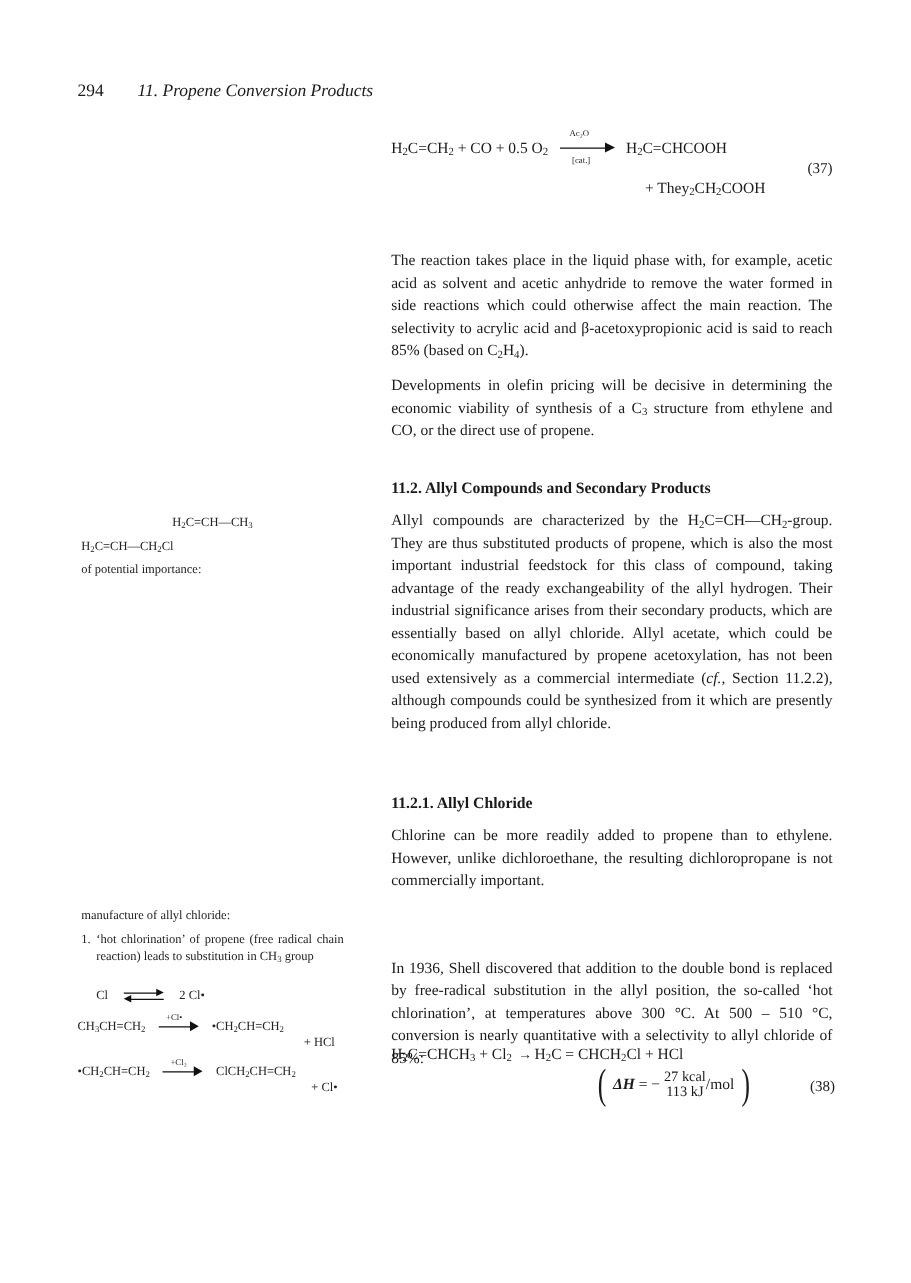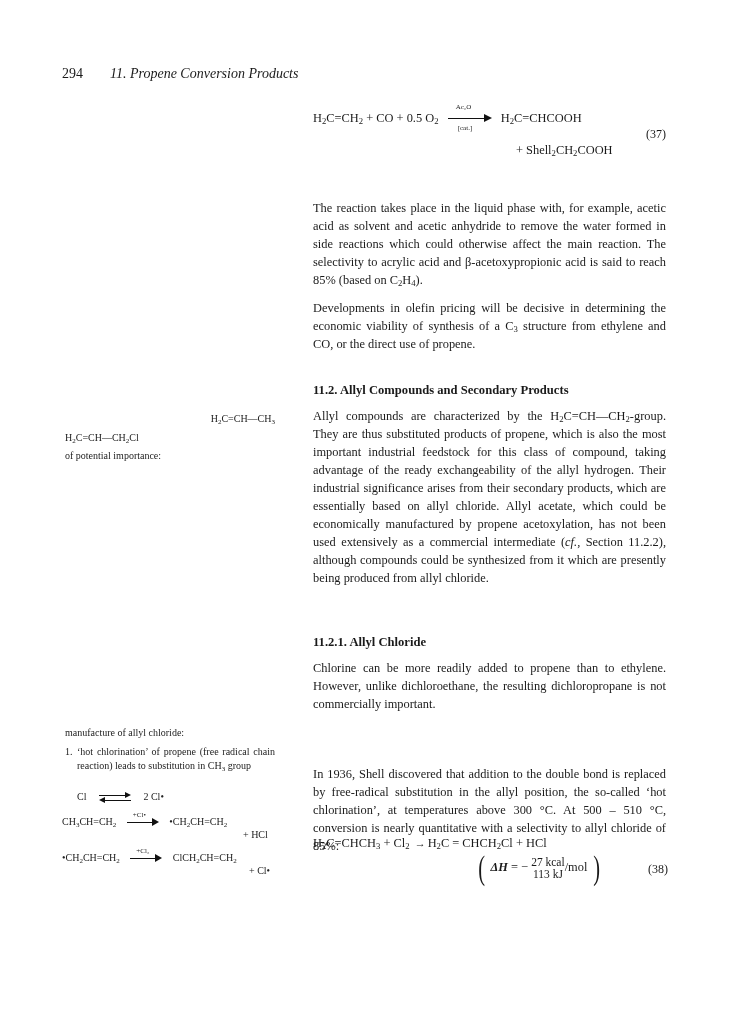--- a/index.html
+++ b/index.html
@@ -47,35 +47,35 @@
   <span>H</span><sub>2</sub><span>C=CH</span><sub>2</sub><span style="white-space:pre"> + CO + 0.5 O</span><sub>2</sub>
   <span class="arrow">
     <span class="over">Ac₂O</span>
     <span class="line"></span><span class="head"></span>
     <span class="under">[cat.]</span>
   </span>
   <span>H</span><sub>2</sub><span>C=CHCOOH</span>
 </div>
 <div class="abs eqnum" style="top:127px; left:646px;">(37)</div>
 <div class="abs eq" style="top:143px; left:516px;">
-  <span>+ Shell</span><sub>2</sub><span>CH</span><sub>2</sub><span>COOH</span>
+  <span>+ They</span><sub>2</sub><span>CH</span><sub>2</sub><span>COOH</span>
 </div>
 
 <div class="abs main" style="top:199px;">
   <p><span>The reaction takes place in the liquid phase with, for example, acetic acid as solvent and acetic anhydride to remove the water formed in side reactions which could otherwise affect the main reaction. The selectivity to acrylic acid and β-acetoxypropionic acid is said to reach 85% (based on C</span><sub>2</sub><span>H</span><sub>4</sub><span>).</span></p>
 </div>
 
 <div class="abs main" style="top:299px;">
   <p><span>Developments in olefin pricing will be decisive in determining the economic viability of synthesis of a C</span><sub>3</sub><span> structure from ethylene and CO, or the direct use of propene.</span></p>
 </div>
 
 <div class="abs h2" style="top:383px; left:313px;">11.2. Allyl Compounds and Secondary Products</div>
 
 <div class="abs side" style="top:408px;">
-  <p style="margin-top:4px; text-align:right;"><span>H</span><sub>2</sub><span>C=CH—CH</span><sub>3</sub></p>
+  <p style="margin-top:4px; text-align:center;"><span>H</span><sub>2</sub><span>C=CH—CH</span><sub>3</sub></p>
   <p style="margin-top:4px; text-align:left;"><span>H</span><sub>2</sub><span>C=CH—CH</span><sub>2</sub><span>Cl</span></p>
   <p style="margin-top:4px;">of potential importance:</p>
 </div>
 
 <div class="abs main" style="top:407px;">
   <p><span>Allyl compounds are characterized by the H</span><sub>2</sub><span>C=CH—CH</span><sub>2</sub><span>-group. They are thus substituted products of propene, which is also the most important industrial feedstock for this class of compound, taking advantage of the ready exchangeability of the allyl hydrogen. Their industrial significance arises from their secondary products, which are essentially based on allyl chloride. Allyl acetate, which could be economically manufactured by propene acetoxylation, has not been used extensively as a commercial intermediate (</span><em>cf.</em><span>, Section 11.2.2), although compounds could be synthesized from it which are presently being produced from allyl chloride.</span></p>
 </div>
 
 <div class="abs h2" style="top:635px; left:313px;">11.2.1. Allyl Chloride</div>
 

